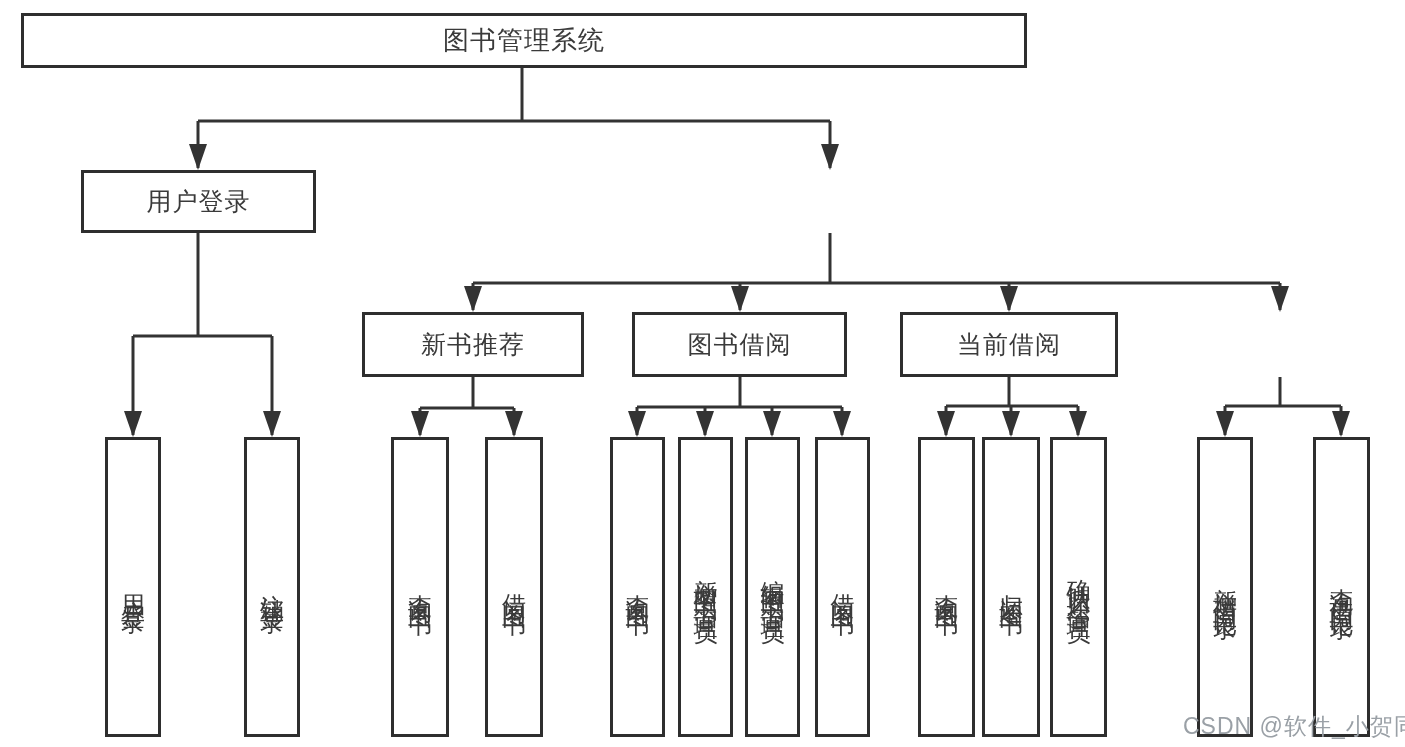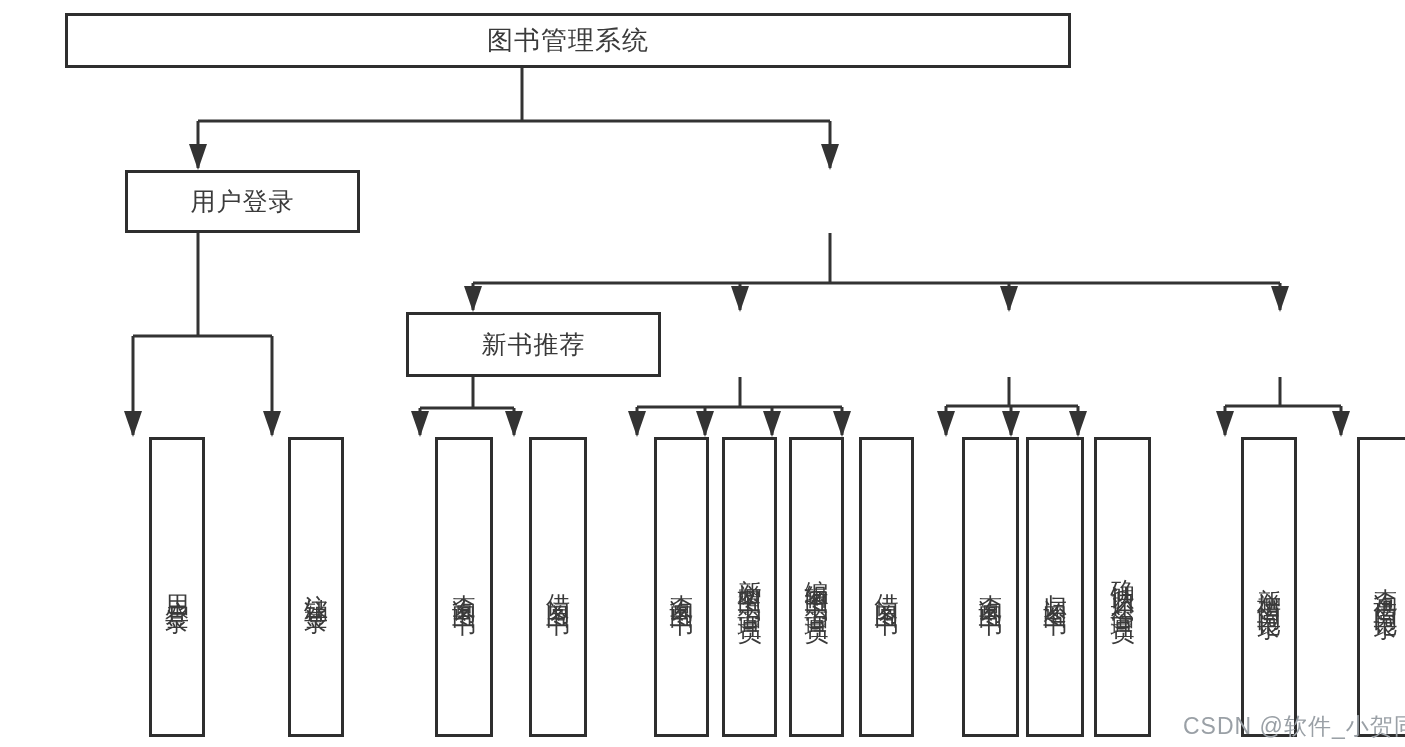--- a/index.html
+++ b/index.html
@@ -20,21 +20,20 @@
   .node {
     position: absolute;
     box-sizing: border-box;
     background: #ffffff;
     border: 3px solid #2e2e2e;
     display: flex;
     align-items: center;
     justify-content: center;
     color: #3a3a3a;
     z-index: 1;
-    margin-left: 44px;
   }
   .node.h .lbl {
     font-size: 25px;
     letter-spacing: 1px;
     white-space: nowrap;
   }
   .node.root .lbl { font-size: 26px; }
   .node.v .lbl {
     writing-mode: vertical-rl;
     text-orientation: mixed;
@@ -127,22 +126,28 @@
   </svg>
 
   <div class="node h root" style="left:21px;top:13px;width:1006px;height:55px">
     <span class="lbl">图书管理系统</span>
   </div>
 
   <div class="node h" style="left:81px;top:170px;width:235px;height:63px">
     <span class="lbl">用户登录</span>
   </div>
 
-  <div class="node h" style="left:362px;top:312px;width:255px;height:65px">
+  <div class="node h" style="left:362px;top:312px;width:222px;height:65px">
     <span class="lbl">新书推荐</span>
+  </div>
+  <div class="node h" style="left:632px;top:312px;width:215px;height:65px">
+    <span class="lbl">图书借阅</span>
+  </div>
+  <div class="node h" style="left:900px;top:312px;width:218px;height:65px">
+    <span class="lbl">当前借阅</span>
   </div>
 
   <div class="node v" style="left:105px;top:437px;width:56px;height:300px">
     <span class="lbl">用户登录</span>
   </div>
   <div class="node v" style="left:244px;top:437px;width:56px;height:300px">
     <span class="lbl">注销登录</span>
   </div>
 
   <div class="node v" style="left:391px;top:437px;width:58px;height:300px">

